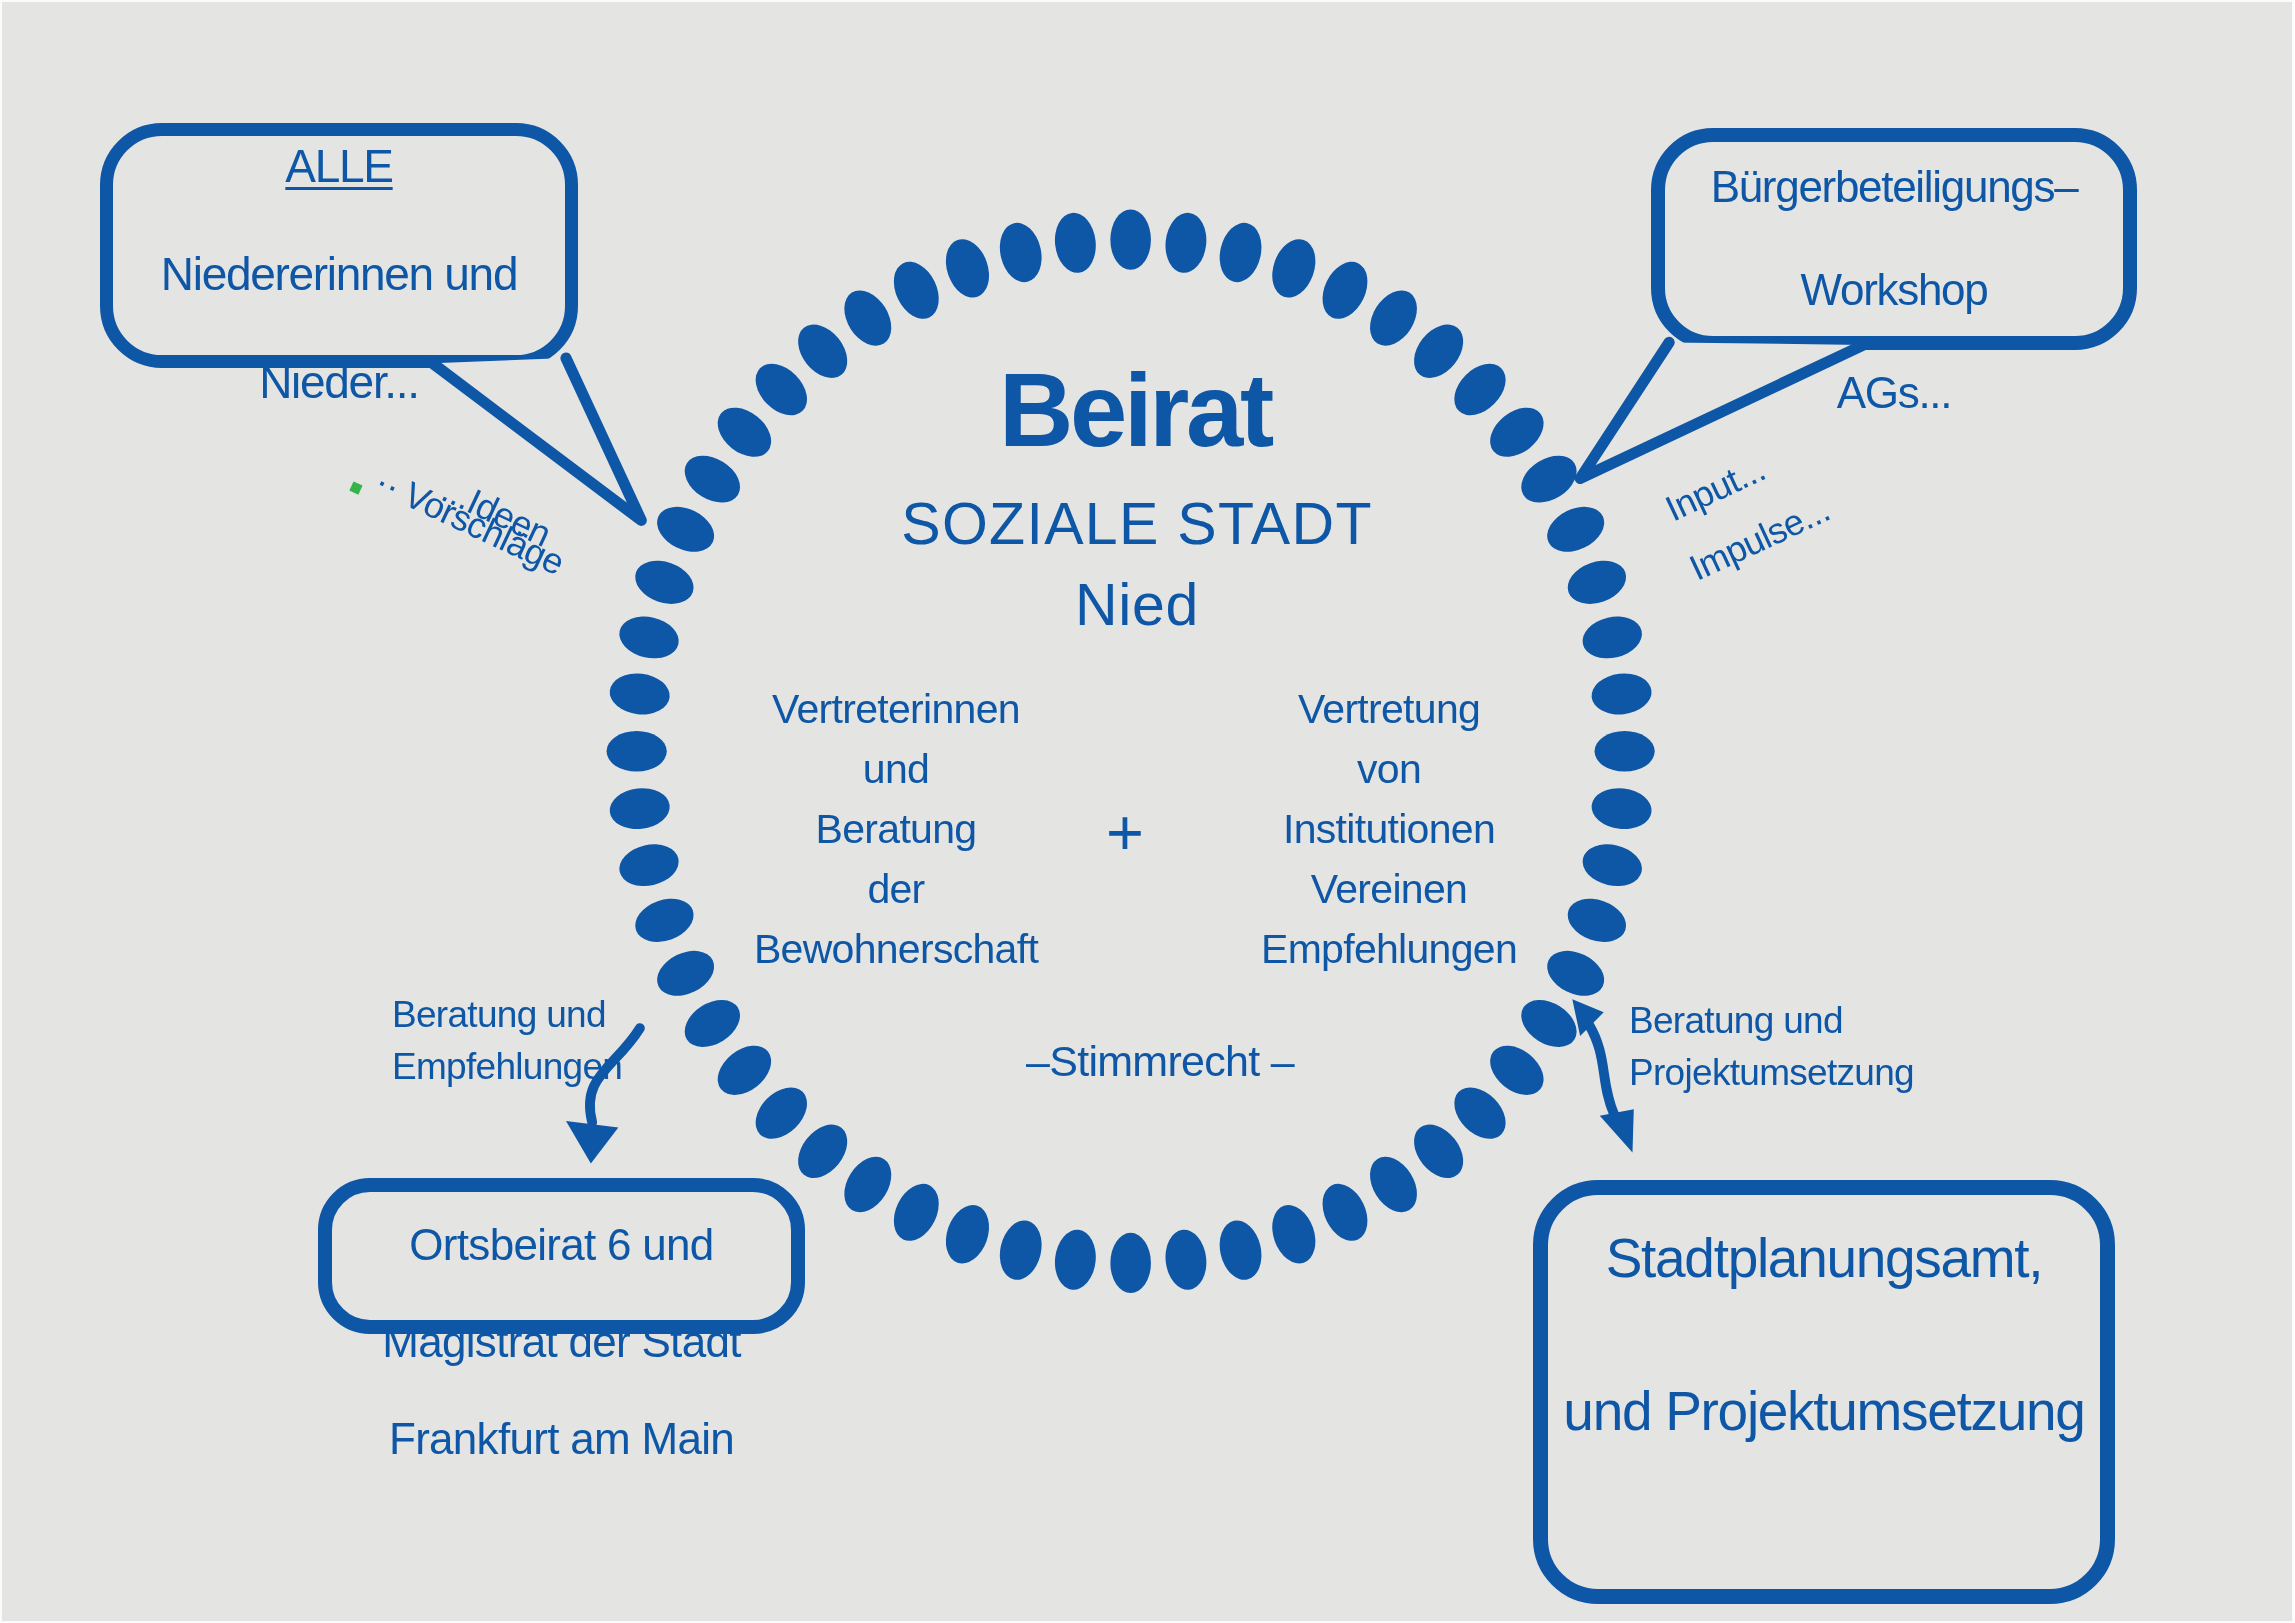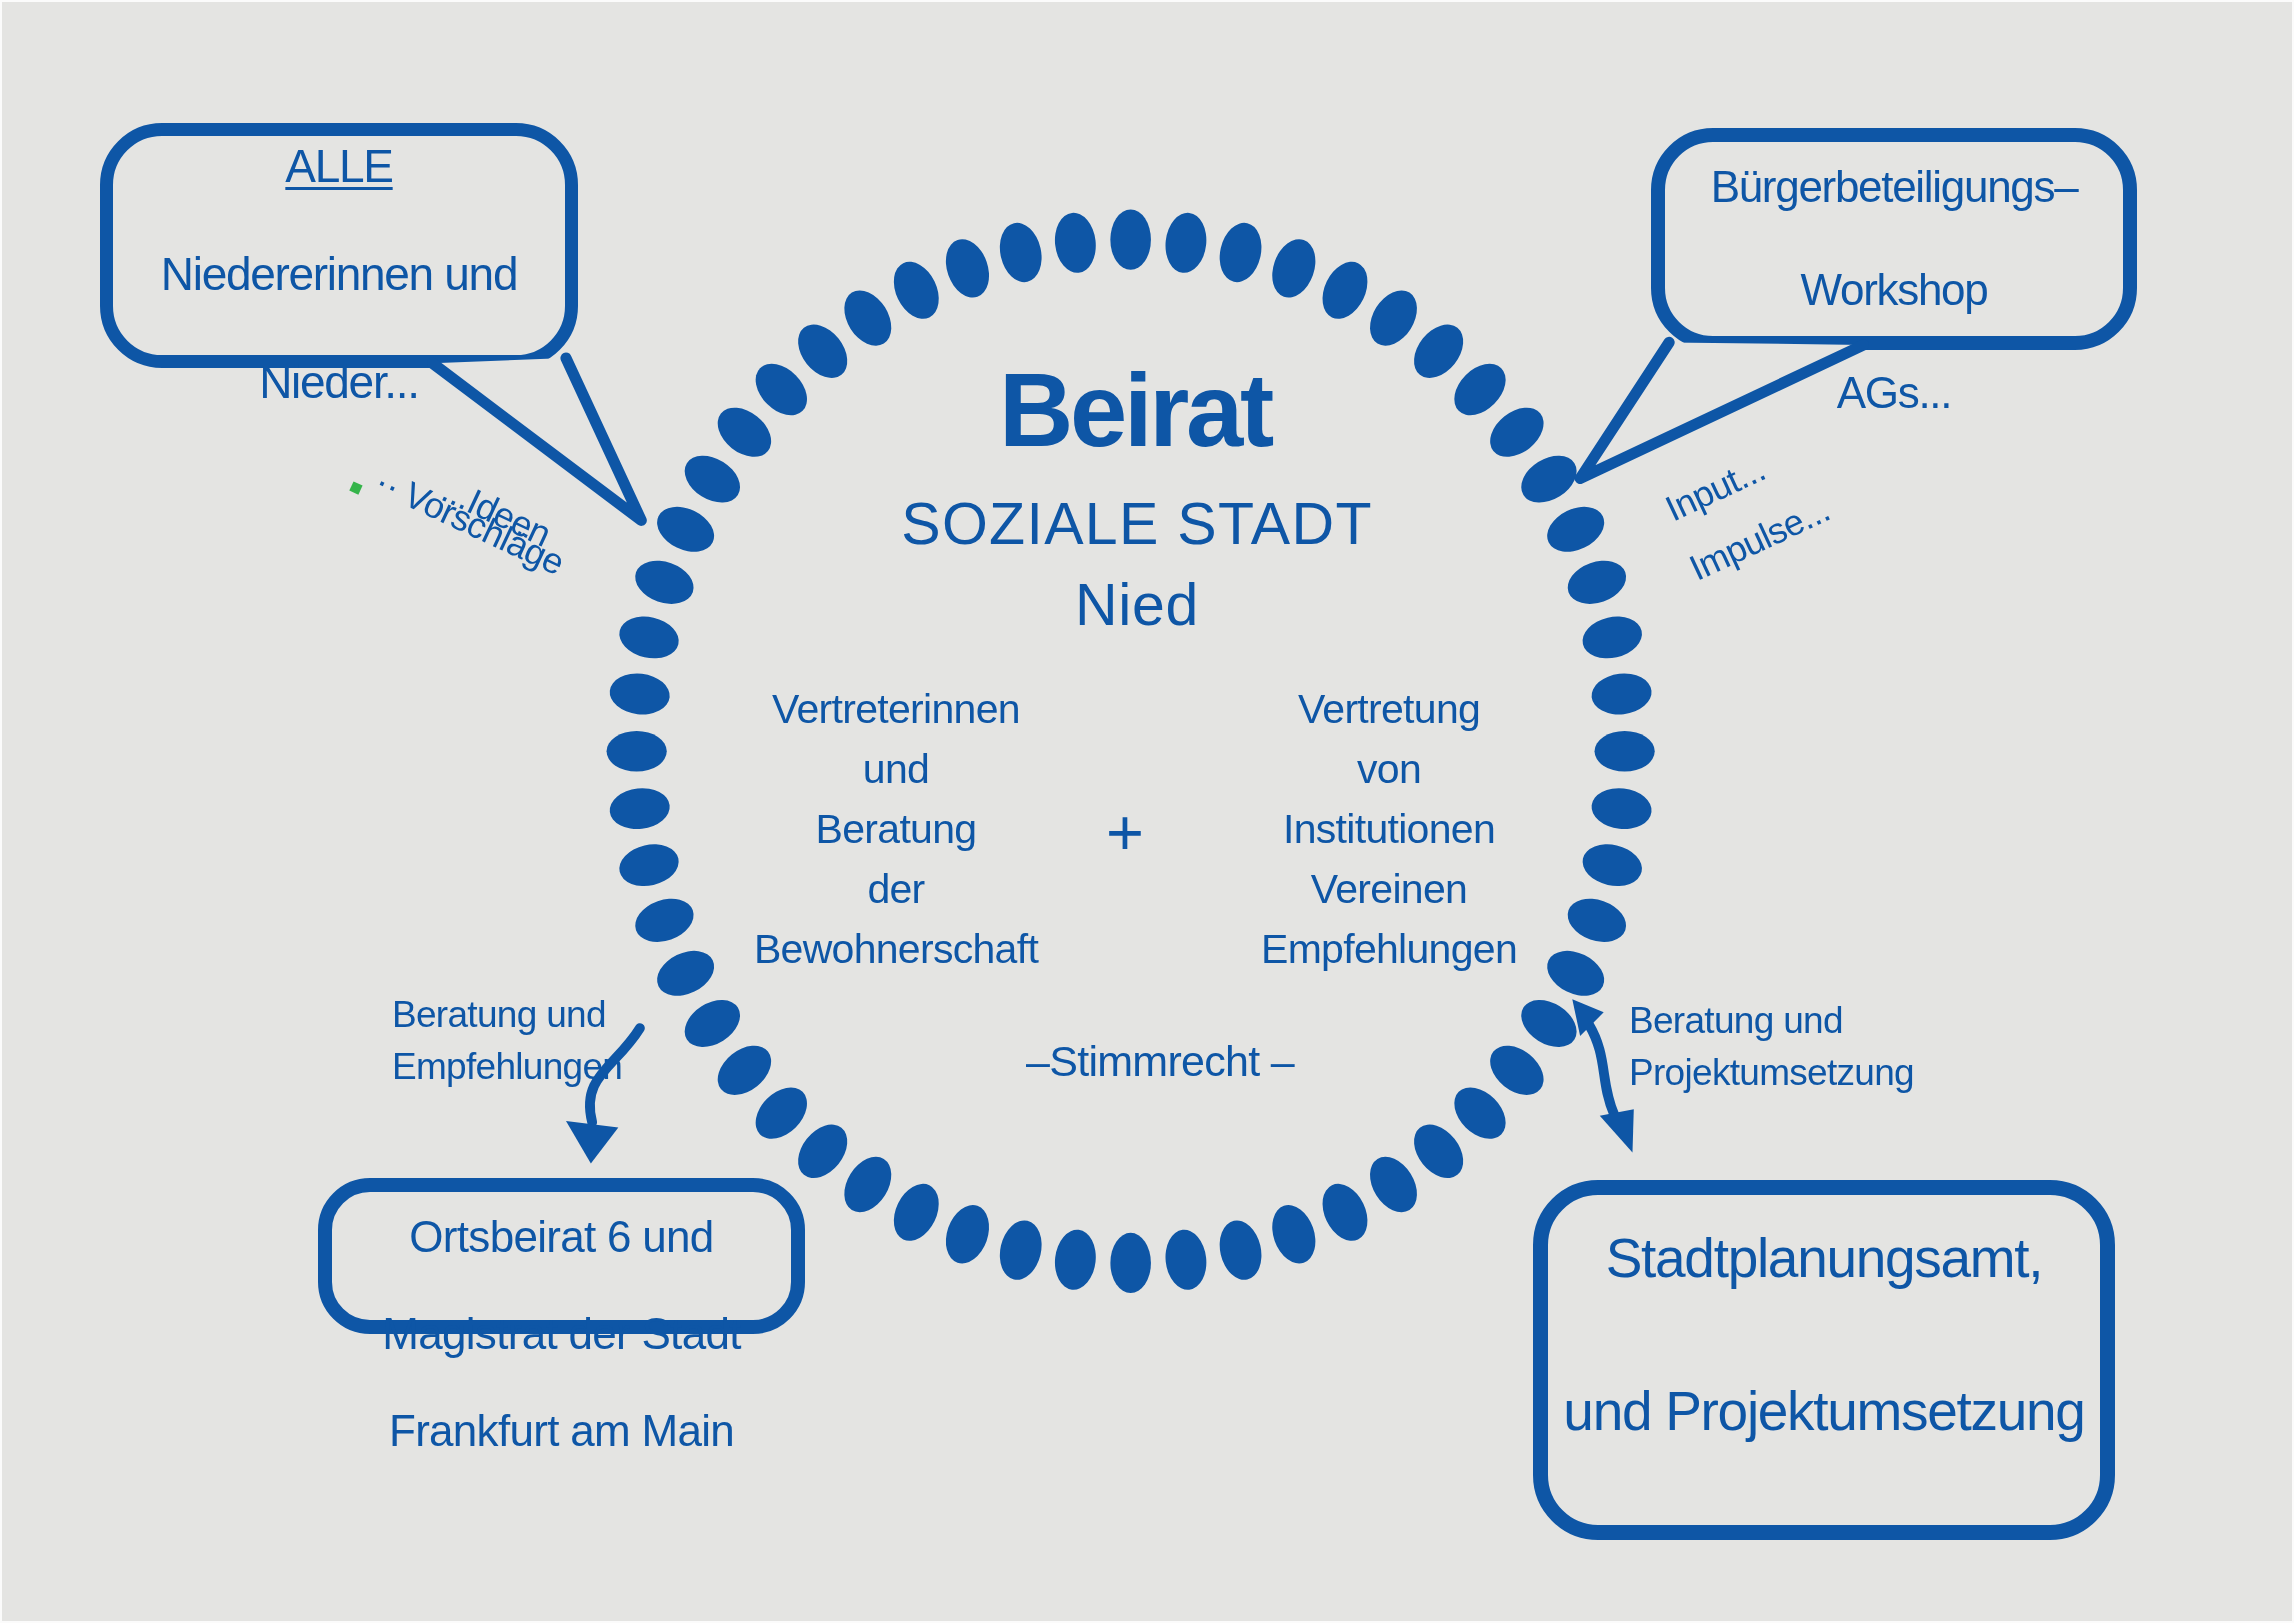--- a/index.html
+++ b/index.html
@@ -34,24 +34,24 @@
   .bubble .ln{letter-spacing:-1.3px;}
 
   #bubble-tl{left:98px;top:121px;width:478px;height:245px;}
   #bubble-tl .ln{font-size:46px;line-height:60px;}
   #bubble-tl .ln.first{text-decoration:underline;text-underline-offset:5.2px;text-decoration-thickness:3.3px;}
 
   #bubble-tr{left:1649px;top:126px;width:486px;height:222px;border-width:14.4px;}
   #bubble-tr{padding-top:17px;}
   #bubble-tr .ln{font-size:44px;line-height:55px;}
 
-  #box-bl{left:316px;top:1176px;width:487px;height:156px;border-width:14.4px;border-radius:52px;padding-top:20px;}
+  #box-bl{left:316px;top:1176px;width:487px;height:156px;border-width:14.4px;border-radius:52px;padding-top:28px;}
   #box-bl .ln{font-size:44px;line-height:49px;letter-spacing:-0.7px;}
 
-  #box-br{left:1531px;top:1178px;width:582px;height:360px;border-width:15.7px;border-radius:65px;padding-top:10.5px;}
+  #box-br{left:1531px;top:1178px;width:582px;height:424px;border-width:15.7px;border-radius:65px;padding-top:10.5px;}
   #box-br .ln{font-size:55px;line-height:105px;letter-spacing:-1.3px;}
 
   
   .ctext{position:absolute;color:var(--blue);text-align:left;transform:translate(-50%,-50%);white-space:nowrap;}
   #title{left:1133px;top:409px;font-size:103px;font-weight:bold;letter-spacing:-3.3px;}
   #subtitle{left:1135px;top:522px;font-size:59px;letter-spacing:1.3px;}
   #subtitle2{left:1135px;top:603px;font-size:59px;letter-spacing:0.7px;}
   .col{position:absolute;color:var(--blue);text-align:center;transform:translateX(-50%);}
   .col .ln{font-size:41px;line-height:60px;letter-spacing:-0.7px;}
   #col-left{left:894px;top:677px;}

